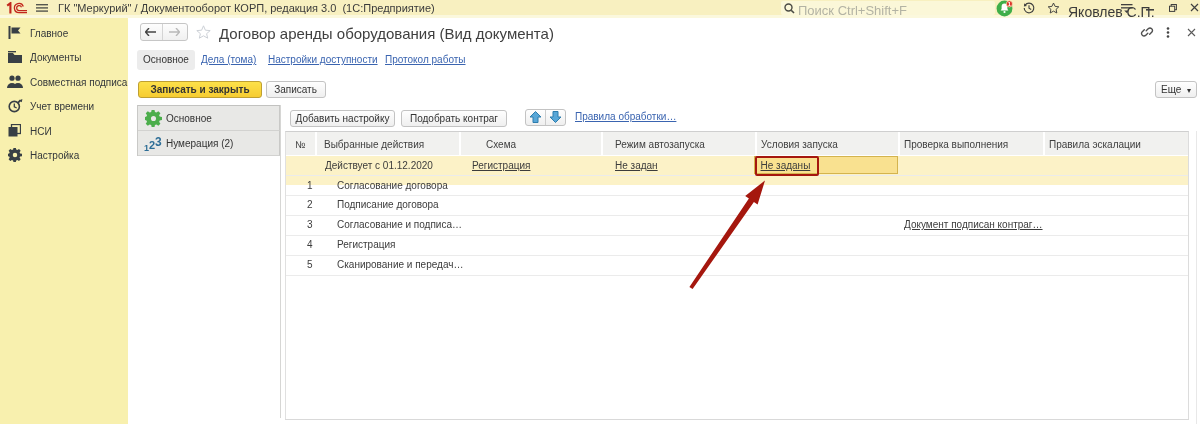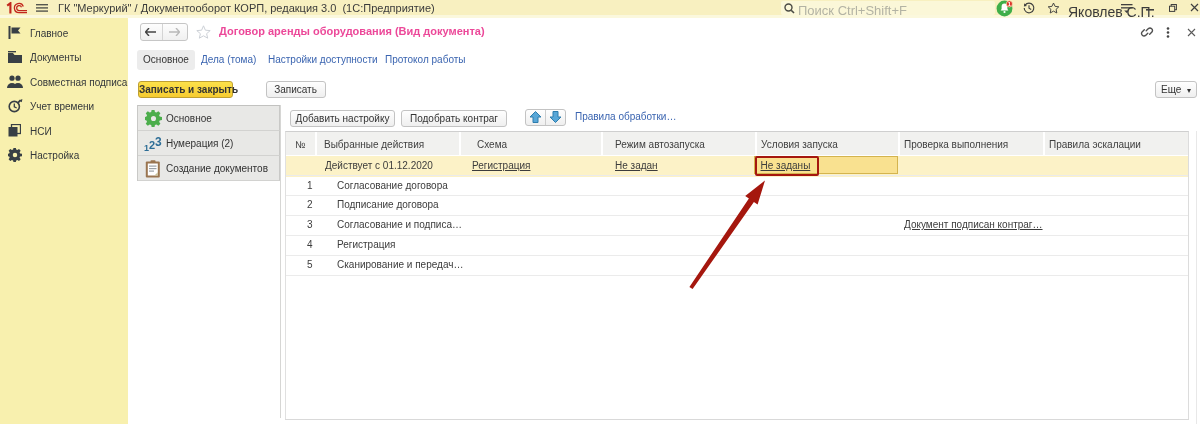--- a/index.html
+++ b/index.html
@@ -14,26 +14,26 @@
 #searchtext { left:798px; top:3px; color:#b3b3a4; font-size:13px; }
 #username { left:1068px; top:3.5px; font-size:14px; color:#3b3b3b; }
 
 
 #sidebar { left:0; top:18px; width:128px; height:406px; background:#f8f0ae; }
 .sbitem { position:absolute; left:30px; font-size:10px; color:#33373b; white-space:nowrap; }
 
 
 #navbtns { left:140px; top:23px; width:48px; height:18px; border:1px solid #c6c6c6; border-radius:3px; background:linear-gradient(#fdfdfd,#f0f0f0); }
 #navdiv { left:162px; top:24px; width:1px; height:16px; background:#d4d4d4; }
-#pgtitle { left:219px; top:24.5px; font-size:11px; font-weight:700; color:#ec4899; white-space:nowrap; }
+#pgtitle { left:219px; top:24.5px; font-size:15px; font-weight:400; color:#404040; white-space:nowrap; }
 .tab { position:absolute; top:54px; font-size:10px; }
 #tab0 { left:137px; top:50px; width:58px; height:20px; background:#ececec; border-radius:3px; text-align:center; line-height:20px; color:#333; font-size:10px; }
-a.bluelink { color:#3a64b0; }
+a.bluelink { color:#3a64b0; text-decoration:underline; }
 .btn { position:absolute; height:17px; border:1px solid #c3c3c3; border-radius:3px; background:linear-gradient(#fefefe,#efefef); font-size:10px; color:#333; text-align:center; white-space:nowrap; }
-#btnsave { left:138px; top:80.5px; width:95px; height:17.5px; background:linear-gradient(#fde14a,#f6cc31); border:1px solid #bfa032; font-weight:700; line-height:16px; }
+#btnsave { left:138px; top:80.5px; width:124px; height:17.5px; background:linear-gradient(#fde14a,#f6cc31); border:1px solid #bfa032; font-weight:700; line-height:16px; }
 #btnwrite { left:265.5px; top:80.5px; width:60px; height:17.5px; line-height:16px; }
 #btnmore { left:1155px; top:80.5px; width:42px; height:17.5px; line-height:16px; }
 
 
 #panel { left:137px; top:105px; width:143px; border-top:1px solid #c2c2c0; border-left:1px solid #c9c9c7; }
 .pitem { position:relative; width:100%; height:25px; background:#e8e8e6; border-bottom:1px solid #d2d2d0; border-right:1px solid #c9c9c7; }
 .pitem.sel { background:#fff; border-right:1px solid #fff; }
 .plabel { position:absolute; left:28px; top:6.5px; font-size:10px; color:#333; white-space:nowrap; }
 #paneldiv { left:280px; top:105px; width:1px; height:313px; background:#d6d6d4; }
 
@@ -42,21 +42,21 @@
 #tbar2 { left:401px; top:109.5px; width:106px; height:17.5px; line-height:16px; }
 #tbarud { left:525px; top:108.5px; width:41px; height:17.5px; border:1px solid #c3c3c3; border-radius:3px; background:linear-gradient(#fefefe,#efefef); }
 #tbaruddiv { left:545px; top:109.5px; width:1px; height:15.5px; background:#cccccc; }
 #tbarlink { left:575px; top:111px; font-size:10px; }
 
 
 #tablebox { left:285px; top:131px; width:904px; height:288px; border-top:1px solid #cfcfcf; border-left:1px solid #e0e0e0; border-right:1px solid #dcdcdc; }
 #thead { position:absolute; left:0; top:0; width:902px; height:23px; background:#f1f1ef; }
 .th { position:absolute; top:6.5px; font-size:10px; color:#3f3f3f; white-space:nowrap; }
 .colsep { position:absolute; top:0; width:2px; height:23px; background:#fff; }
-#yellowrow { position:absolute; left:0; top:23.5px; width:902px; height:21px; background:#fcf2c7; }
+#yellowrow { position:absolute; left:0; top:23.5px; width:902px; height:29px; background:#fcf2c7; }
 #selcell { position:absolute; left:468px; top:0.5px; width:144px; height:18px; background:#f9e190; border:1px solid #d4b44e; }
 .rowline { position:absolute; left:0; width:902px; height:1px; background:#ebebeb; }
 .cellt { position:absolute; font-size:10px; color:#3c3c3c; white-space:nowrap; }
 .ulink { text-decoration:underline; color:#3c3c3c; }
 #tbottom { left:285px; top:419px; width:904px; height:1px; background:#d9d9d9; }
 #sbline { left:1196px; top:131px; width:1px; height:293px; background:#e8e8e8; }
 
 
 #redrect { left:755px; top:156px; width:63.5px; height:20px; border:2.5px solid #a5170e; border-radius:2px; }
 </style></head>
@@ -195,52 +195,40 @@
     </svg>
   </div>
   <div class="pitem">
       <span class="plabel">Нумерация (2)</span>
     <svg style="position:absolute;left:6px;top:5px" width="19" height="16" viewBox="0 0 19 16">
       <text x="0" y="15" font-size="9" fill="#2d6d96" font-weight="bold">1</text>
       <text x="5" y="13" font-size="11" fill="#2d6d96" font-weight="bold">2</text>
       <text x="11" y="10" font-size="12" fill="#2d6d96" font-weight="bold">3</text>
     </svg>
   </div>
-  <div class="pitem">
-      <span class="plabel">Создание документов</span>
-    <svg style="position:absolute;left:7px;top:3.5px" width="16" height="18" viewBox="0 0 16 18">
-      <rect x="0.8" y="1.5" width="14" height="16" rx="1" fill="#9a7550"></rect>
-      <rect x="2.8" y="3.5" width="10" height="12" fill="#fff"></rect>
-      <rect x="4" y="5.5" width="7.5" height="1.2" fill="#9aa0a6"></rect>
-        <rect x="4" y="8" width="7.5" height="1.2" fill="#9aa0a6"></rect>
-        <rect x="4" y="10.5" width="5" height="1.2" fill="#9aa0a6"></rect>
-      <path d="M9.5 15.5 l3.3-3.3 v3.3 z" fill="#c8c19a"></path>
-      <rect x="5.5" y="0.2" width="5" height="2.6" rx="0.8" fill="#9a7550"></rect>
-    </svg>
-  </div>
 </div>
 <div class="abs" id="paneldiv"></div>
 
 <div class="abs btn" id="tbar1">Добавить настройку</div>
 <div class="abs btn" id="tbar2">Подобрать контраг</div>
 <div class="abs" id="tbarud"></div>
 <div class="abs" id="tbaruddiv"></div>
 <svg class="abs" style="left:529px;top:111px" width="13" height="12" viewBox="0 0 13 12">
   <path d="M6.5 0.5 L12 6 H9 V11.5 H4 V6 H1 Z" fill="#58a7d8" stroke="#2d7dad" stroke-width="1"></path>
 </svg>
 <svg class="abs" style="left:549px;top:111px" width="13" height="12" viewBox="0 0 13 12">
   <path d="M6.5 11.5 L1 6 H4 V0.5 H9 V6 H12 Z" fill="#58a7d8" stroke="#2d7dad" stroke-width="1"></path>
 </svg>
 <a class="abs bluelink" id="tbarlink">Правила обработки…</a>
 
 <div class="abs" id="tablebox">
   <div id="thead">
     <span class="th" style="left:9px">№</span>
     <span class="th" style="left:38px">Выбранные действия</span>
-    <span class="th" style="left:191px">Схема</span>
+    <span class="th" style="left:200px">Схема</span>
     <span class="th" style="left:329px">Режим автозапуска</span>
     <span class="th" style="left:475px">Условия запуска</span>
     <span class="th" style="left:618px">Проверка выполнения</span>
     <span class="th" style="left:763px">Правила эскалации</span>
     <div class="colsep" style="left:29px"></div>
     <div class="colsep" style="left:173px"></div>
     <div class="colsep" style="left:315px"></div>
     <div class="colsep" style="left:469px"></div>
     <div class="colsep" style="left:612px"></div>
     <div class="colsep" style="left:757px"></div>

